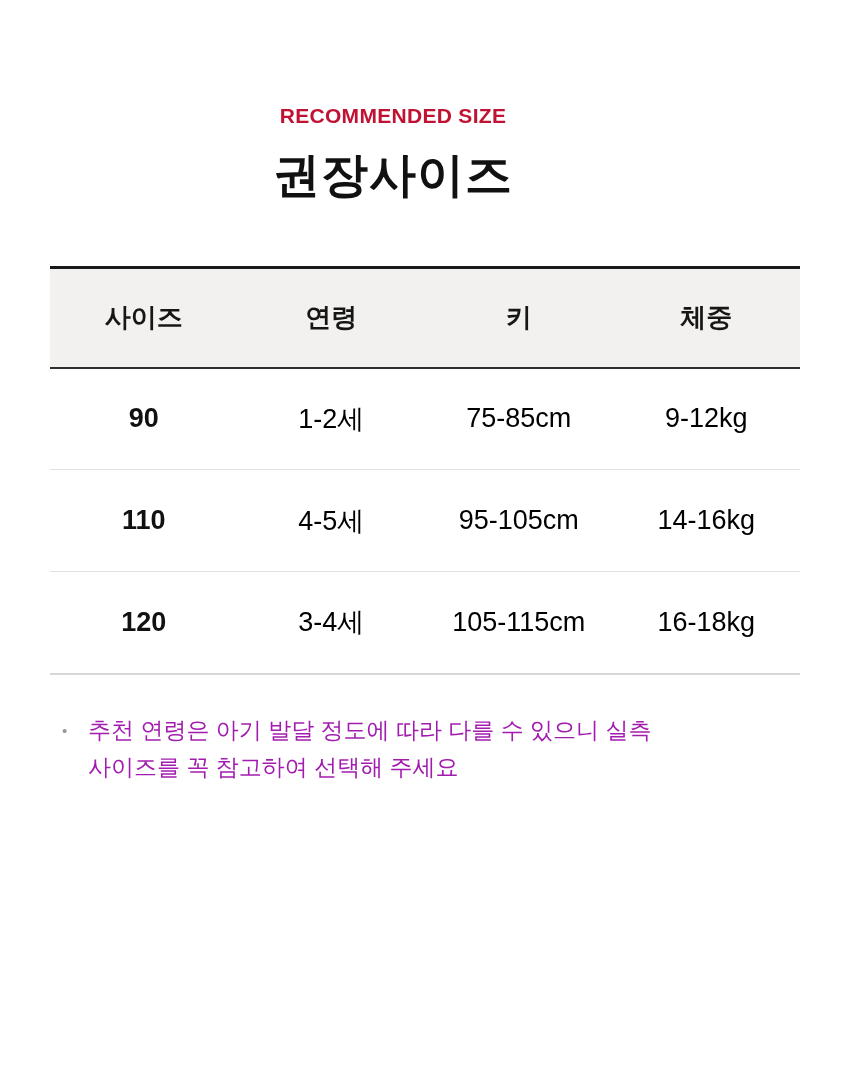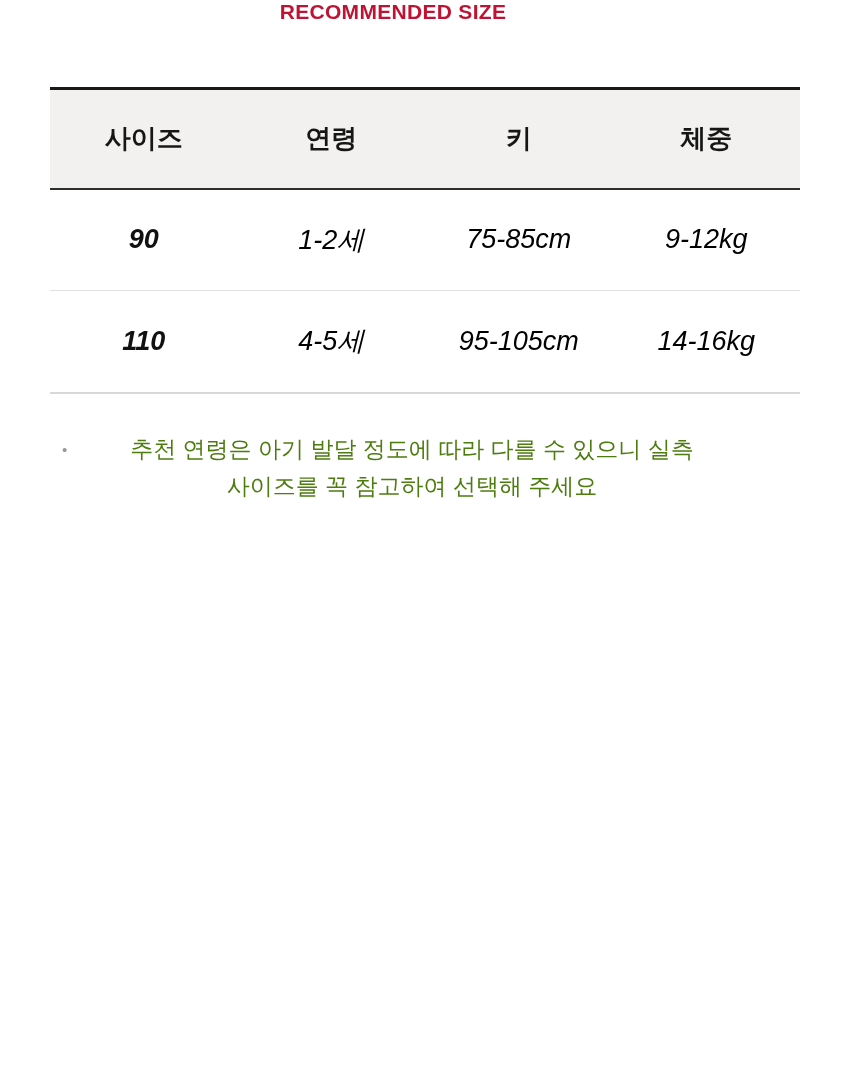--- a/index.html
+++ b/index.html
@@ -4,21 +4,21 @@
 <style>
   * { margin: 0; padding: 0; box-sizing: border-box; }
   html, body { background: #ffffff; }
   body {
     width: 850px;
     height: 1079px;
     font-family: "Liberation Sans", "DejaVu Sans", sans-serif;
     color: #1a1a1a;
     overflow: hidden;
   }
-  .page { width: 786px; height: 1079px; }
+  .page { width: 786px; height: 1079px; padding-top: 104px; }
 
   
   .head-block { text-align: center; }
   .eyebrow {
     font-size: 21px;
     font-weight: 800;
     letter-spacing: 0.3px;
     color: #c01334;
     line-height: 1.1;
   }
@@ -46,21 +46,20 @@
   }
   table.size-table th {
     font-size: 26px;
     font-weight: 700;
     color: #161616;
     vertical-align: middle;
   }
   table.size-table tbody tr {
     height: 102px;
     border-bottom: 1px solid #e1e1e1;
-    font-style: italic;
   }
   table.size-table tbody tr:last-child {
     border-bottom: 2px solid #d8d8d8;
   }
   table.size-table td {
     font-size: 27px;
     font-weight: 400;
     color: #000000;
     text-align: center;
     vertical-align: middle;
@@ -77,32 +76,32 @@
     flex: 0 0 auto;
     width: 26px;
     font-size: 15px;
     line-height: 37px;
     color: #97989c;
   }
   .note .note-text {
     max-width: 712px;
     font-size: 23px;
     line-height: 37px;
-    color: #4d7c0f;
+    color: #a21caf;
     word-break: keep-all;
-    text-align: center;
   }
 </style>
 </head>
 <body>
 
 <div class="page">
 
   <div class="head-block">
     <div class="eyebrow">RECOMMENDED SIZE</div>
+    <div class="page-title">권장사이즈</div>
   </div>
 
   <div class="size-table-wrap">
     <table class="size-table">
       <thead>
         <tr>
           <th>사이즈</th>
           <th>연령</th>
           <th>키</th>
           <th>체중</th>
@@ -114,20 +113,26 @@
           <td>1-2세</td>
           <td>75-85cm</td>
           <td>9-12kg</td>
         </tr>
         <tr>
           <td class="col-size">110</td>
           <td>4-5세</td>
           <td>95-105cm</td>
           <td>14-16kg</td>
         </tr>
+        <tr>
+          <td class="col-size">120</td>
+          <td>3-4세</td>
+          <td>105-115cm</td>
+          <td>16-18kg</td>
+        </tr>
       </tbody>
     </table>
   </div>
 
   <div class="note">
     <span class="bullet">•</span>
     <span class="note-text">추천 연령은 아기 발달 정도에 따라 다를 수 있으니 실측 사이즈를 꼭 참고하여 선택해 주세요</span>
   </div>
 
 </div>

